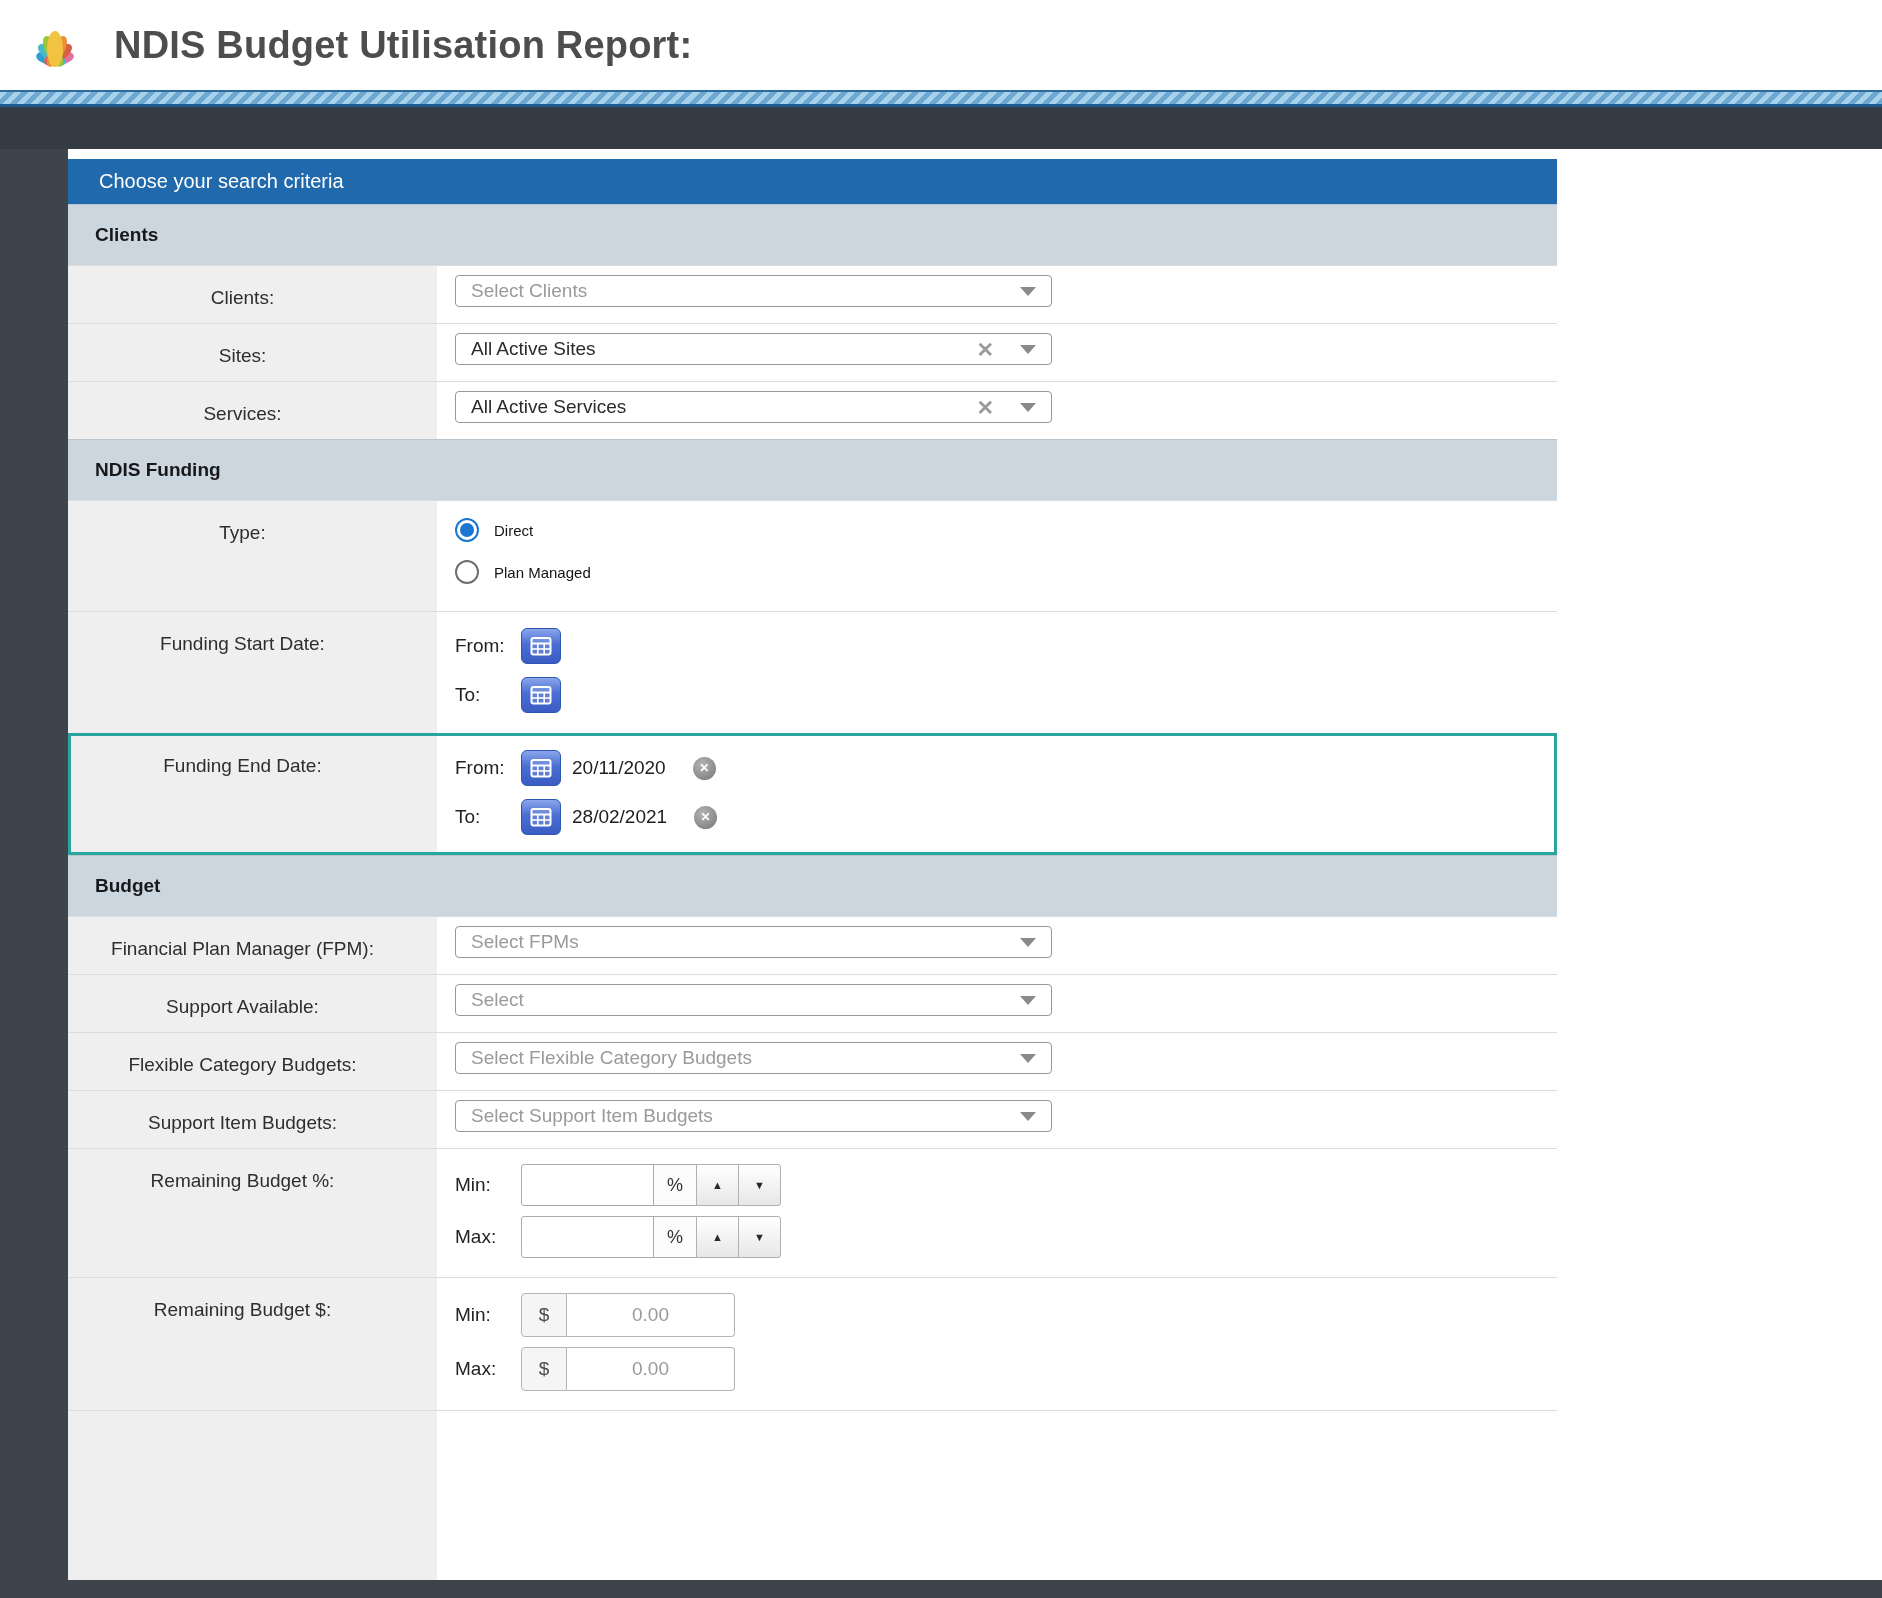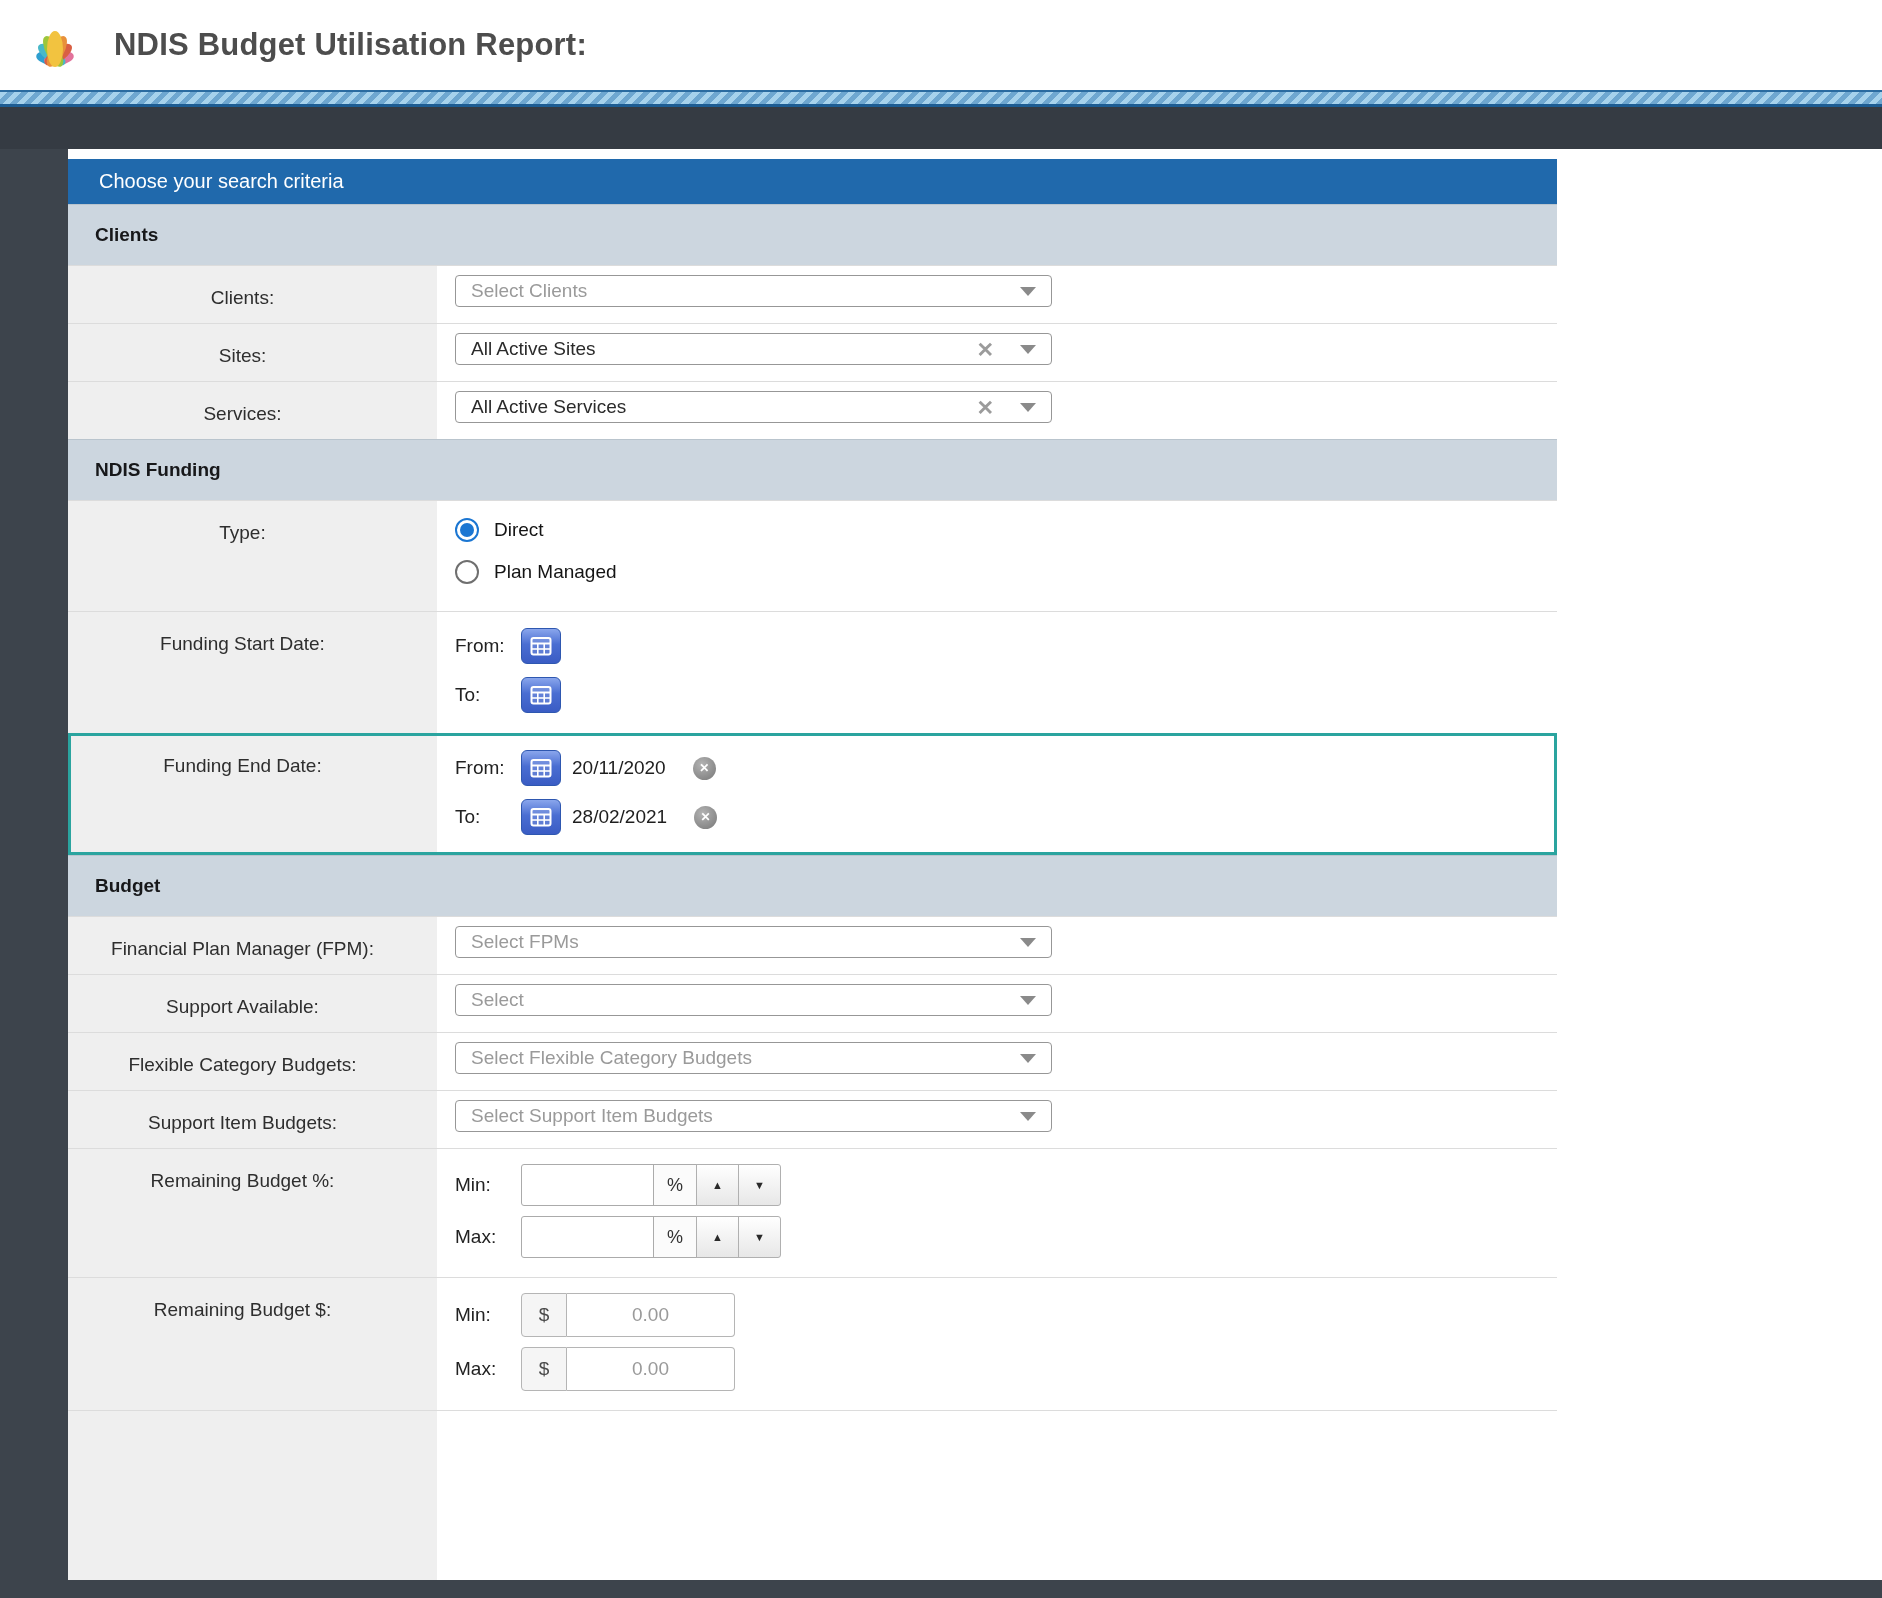--- a/index.html
+++ b/index.html
@@ -15,21 +15,21 @@
   
   .app-header {
     height: 90px;
     background: #ffffff;
     display: flex;
     align-items: center;
     padding-left: 20px;
   }
   .logo { width: 70px; height: 62px; margin-right: 24px; display: flex; align-items: center; justify-content: center; }
   .page-title {
-    font-size: 31px;
+    font-size: 38px;
     font-weight: bold;
     color: #4d4d4d;
     margin: 0;
     letter-spacing: 0.2px;
   }
 
   
   .stripe-bar {
     height: 17px;
     border-top: 2px solid #2a6ba0;
@@ -104,21 +104,21 @@
   .radio {
     width: 24px; height: 24px; border-radius: 50%;
     border: 2px solid #6f6f6f; background: #fff;
     position: relative; cursor: pointer;
   }
   .radio.selected { border-color: #1b76d2; }
   .radio.selected::after {
     content: ""; position: absolute; top: 3px; left: 3px; right: 3px; bottom: 3px;
     background: #1b76d2; border-radius: 50%;
   }
-  .radio-label { margin-left: 15px; font-size: 19px; color: #141414; }
+  .radio-label { margin-left: 15px; font-size: 15px; color: #141414; }
 
   
   .date-line { display: flex; align-items: center; margin: 5px 0 9px; height: 40px; }
   .sub-label { width: 66px; font-size: 19px; color: #222; }
   .cal-btn {
     width: 40px; height: 36px;
     border: 1px solid #2e57b0; border-radius: 6px;
     background: linear-gradient(#8aa6ec 0%, #4a6ed2 45%, #3a5cc4 100%);
     display: flex; align-items: center; justify-content: center;
     cursor: pointer; padding: 0;

